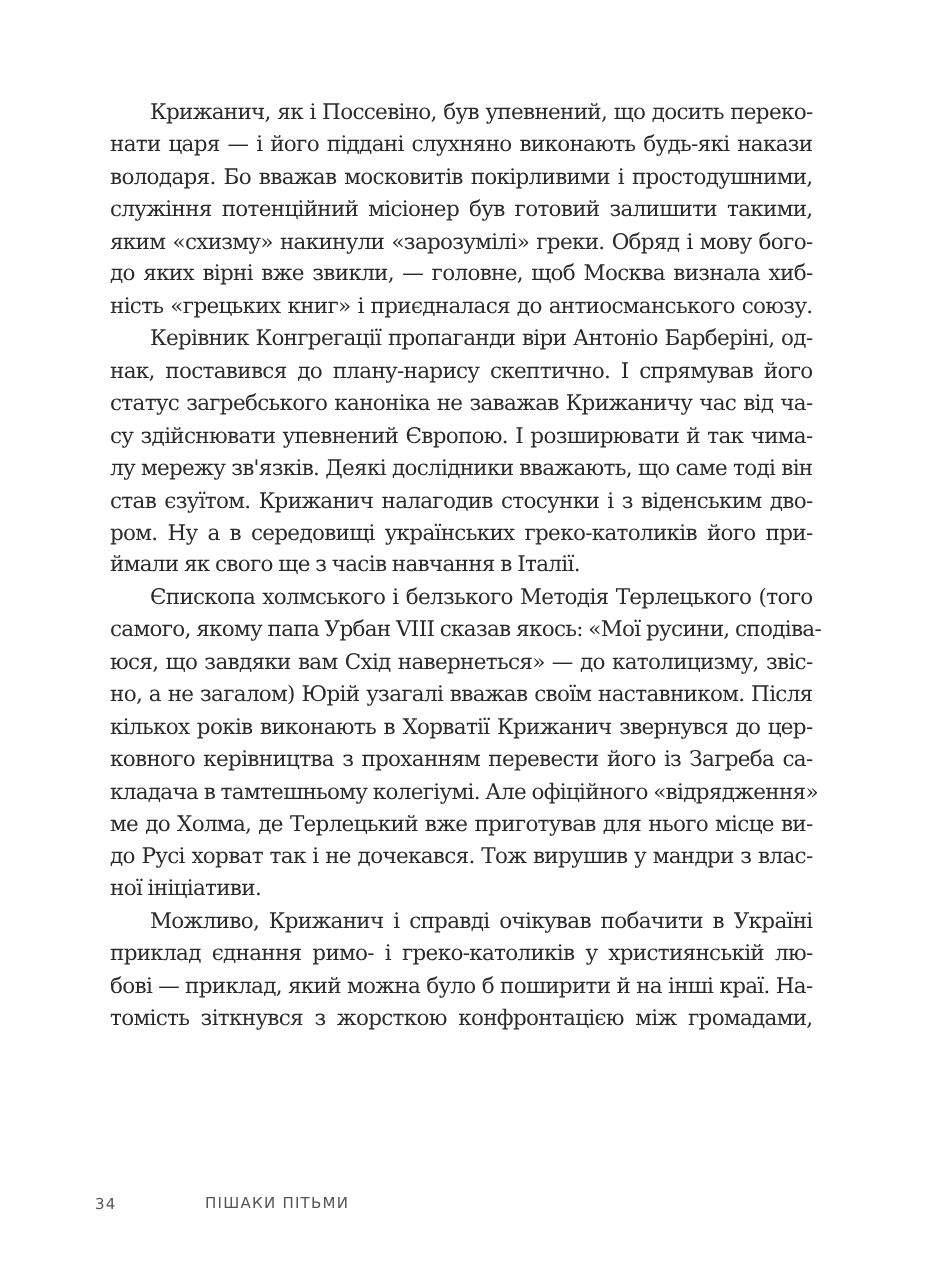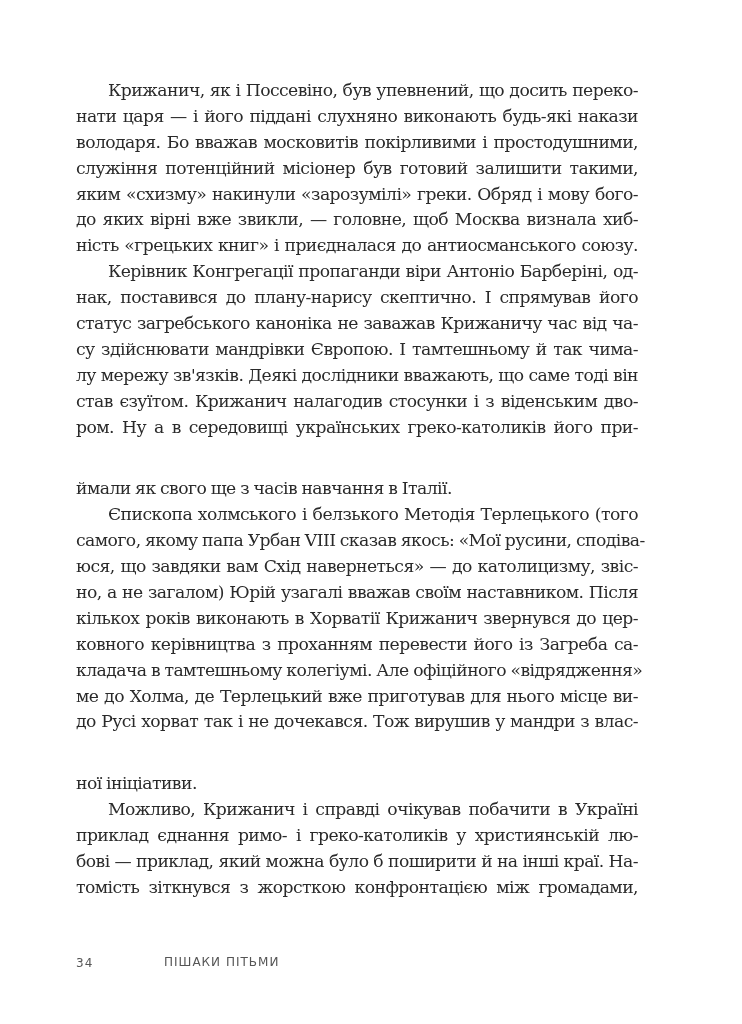--- a/index.html
+++ b/index.html
@@ -9,38 +9,37 @@
     }
     body {
       width: 742px;
       height: 1024px;
       position: relative;
       overflow: hidden;
       color: #2a2a2a;
     }
     .page {
       position: absolute;
-      left: 76px;
+      left: 88px;
       top: 78px;
       width: 562px;
     }
     .line {
       font-family: "DejaVu Serif", "Liberation Serif", serif;
       font-size: 17.2px;
       line-height: 25.9px;
       height: 25.9px;
       white-space: nowrap;
       text-align: justify;
       text-align-last: justify;
       letter-spacing: -0.55px;
       word-spacing: -0.5px;
     }
     .line.last {
       text-align-last: left;
-      margin-top: 36px;
     }
     .line.indent {
       padding-left: 32px;
     }
     .footer {
       position: absolute;
       top: 955px;
       left: 76px;
       font-family: "DejaVu Sans", "Liberation Sans", sans-serif;
       font-size: 12px;
@@ -72,21 +71,21 @@
     <div class="line">служіння потенційний місіонер був готовий залишити такими,</div>
     <div class="line">яким «схизму» накинули «зарозумілі» греки. Обряд і мову бого-</div>
     <div class="line">до яких вірні вже звикли, — головне, щоб Москва визнала хиб-</div>
     <div class="line">ність «грецьких книг» і приєдналася до антиосманського союзу.</div>
   </div>
 
   <div>
     <div class="line indent">Керівник Конгрегації пропаганди віри Антоніо Барберіні, од-</div>
     <div class="line">нак, поставився до плану-нарису скептично. І спрямував його</div>
     <div class="line">статус загребського каноніка не заважав Крижаничу час від ча-</div>
-    <div class="line">су здійснювати мандрівки Європою. І тамтешньому й так чима-</div>
+    <div class="line">су здійснювати упевнений Європою. І розширювати й так чима-</div>
     <div class="line">лу мережу зв'язків. Деякі дослідники вважають, що саме тоді він</div>
     <div class="line">став єзуїтом. Крижанич налагодив стосунки і з віденським дво-</div>
     <div class="line">ром. Ну а в середовищі українських греко-католиків його при-</div>
     <div class="line last">ймали як свого ще з часів навчання в Італії.</div>
   </div>
 
   <div>
     <div class="line indent">Єпископа холмського і белзького Методія Терлецького (того</div>
     <div class="line">самого, якому папа Урбан VIII сказав якось: «Мої русини, сподіва-</div>
     <div class="line">юся, що завдяки вам Схід навернеться» — до католицизму, звіс-</div>

